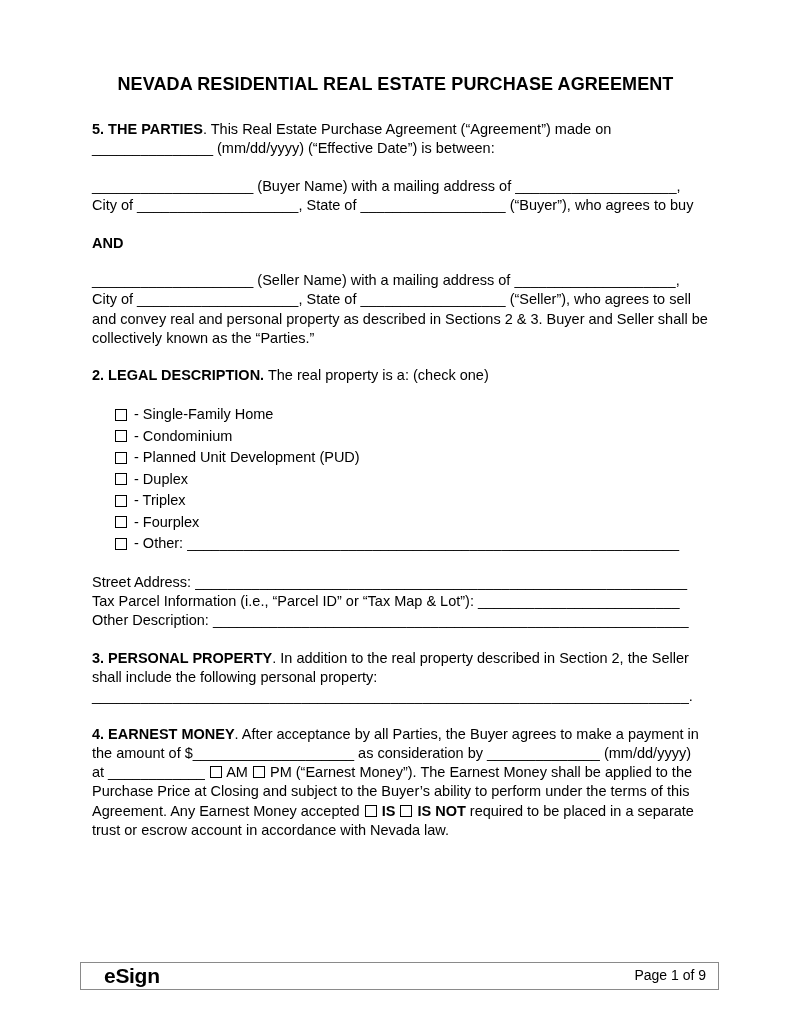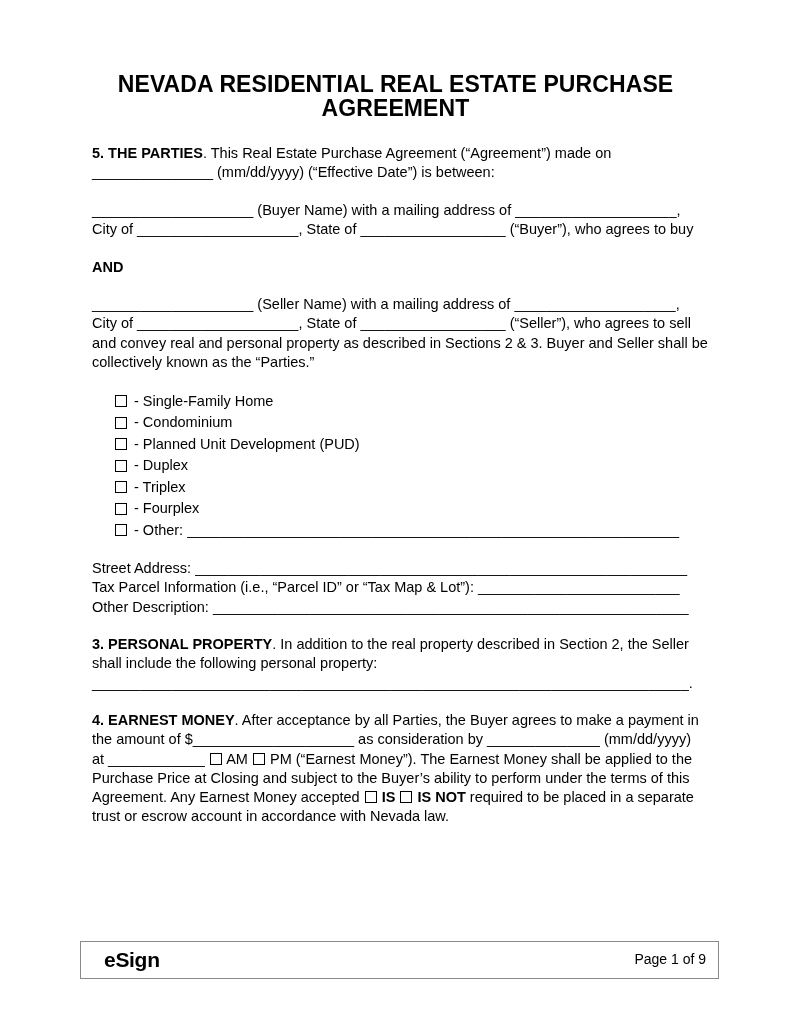--- a/index.html
+++ b/index.html
@@ -9,21 +9,21 @@
     background:#ffffff;
     overflow:hidden;
     font-family:"Liberation Sans","DejaVu Sans",sans-serif;
     font-size:14.5px;
     line-height:19.2px;
     color:#000000;
   }
   .content { padding:72px 92px 0 92px; }
   .doc-title {
     margin:0 0 24px 0;
-    font-size:23px; line-height:24px;
+    font-size:18px; line-height:24px;
     font-weight:bold; text-align:center;
     letter-spacing:0.1px;
   }
   .para { margin:0 0 18.4px 0; }
   .line { white-space:nowrap; }
   .bold { font-weight:bold; }
   .options {
     list-style:none;
     margin:0 0 18.4px 0;
     padding:0 0 0 23px;
@@ -43,22 +43,22 @@
   .icbx {
     display:inline-block;
     width:10px; height:10px;
     border:1.6px solid #000;
     background:#fff;
     vertical-align:-1px;
     margin:0 1px;
   }
   .footer {
     position:absolute;
-    left:80px; top:941px;
-    width:639px; height:38px;
+    left:80px; top:962px;
+    width:639px; height:28px;
     box-sizing:border-box;
     border:1px solid #8a8a8a;
     background:#fff;
     display:flex; align-items:center;
   }
   .brand {
     font-weight:bold;
     font-size:21px;
     padding-left:23px;
     letter-spacing:-0.3px;
@@ -95,20 +95,23 @@
 
     <p class="para bold">AND</p>
 
     <p class="para">
       <span class="line"><span>____________________ (Seller Name) with a mailing address of ____________________,</span></span>
       <span class="line"><span>City of ____________________, State of __________________ (“Seller”), who agrees to sell</span></span>
       <span class="line"><span>and convey real and personal property as described in Sections 2 &amp; 3. Buyer and Seller shall be</span></span>
       <span class="line"><span>collectively known as the “Parties.”</span></span>
     </p>
 
+    <p class="para">
+      <span class="line"><span class="bold">2. LEGAL DESCRIPTION.</span><span> The real property is a: (check one)</span></span>
+    </p>
 
     <ul class="options">
 
         <li>
           <span class="cbx"></span>
           <span>- Single-Family Home</span>
         </li>
 
         <li>
           <span class="cbx"></span>

